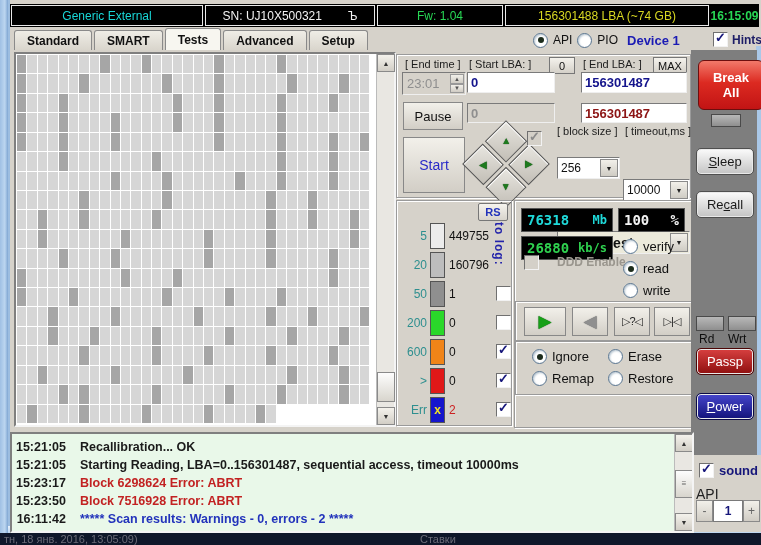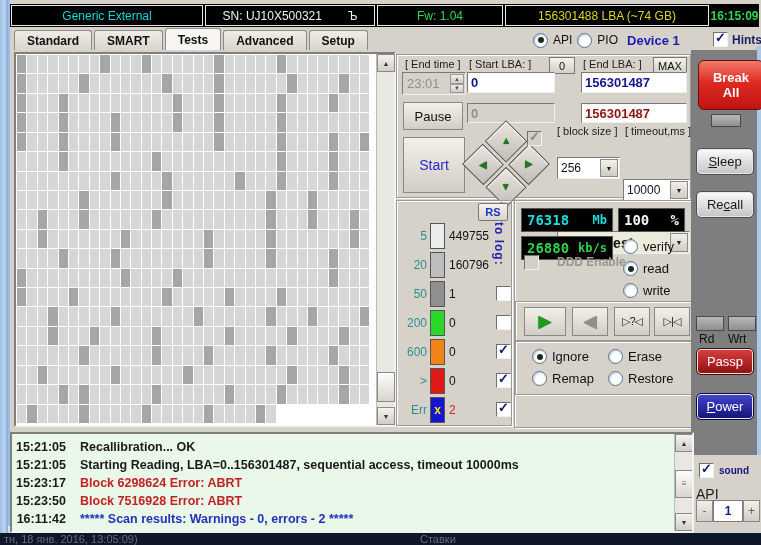--- a/index.html
+++ b/index.html
@@ -113,21 +113,21 @@
        background:linear-gradient(#f2796a,#dc2a21 45%,#c21414);border:1px solid #6d0e0e;color:#fff;
        display:flex;align-items:center;justify-content:center;}
   .led{position:absolute;background:linear-gradient(#b8b8b8,#8f8f8f);border:1px solid #4a4a4a;}
   .graybtn{position:absolute;left:5px;width:56px;height:25px;border-radius:5px;color:#1a1a1a;font-size:13px;
        background:linear-gradient(#fbfbfb,#c4c4c4);border:1px solid #4f4f4f;box-shadow:0 0 0 1px #e9e9e9 inset;
        display:flex;align-items:center;justify-content:center;}
   .passp{background:linear-gradient(#d84040,#8e0f0f);color:#fff;border:1px solid #4d0606;}
   .power{background:linear-gradient(#4646cc,#12127a);color:#fff;border:1px solid #0a0a46;}
   .ledlbl{position:absolute;color:#0e0e0e;font-size:12px;font-weight:normal;}
   .soundarea{left:691px;top:455px;width:70px;height:77px;background:#d6d2ca;}
-  .sound{position:absolute;left:8px;top:8px;display:flex;gap:5px;align-items:center;color:#16167a;font-weight:bold;font-size:10px;}
+  .sound{position:absolute;left:8px;top:8px;display:flex;gap:5px;align-items:center;color:#16167a;font-weight:bold;font-size:13px;}
   .apilbl{position:absolute;left:5px;top:31px;font-size:14px;color:#222;}
   .spinner{position:absolute;left:5px;top:45px;display:flex;height:22px;}
   .spin-btn{width:15px;background:linear-gradient(#f2f0ea,#d0ccc4);border:1px solid #8a8a8a;color:#666;
        display:flex;align-items:center;justify-content:center;font-size:12px;}
   .spin-val{width:28px;background:#fff;border:1px solid #7a7a7a;color:#16167a;font-weight:bold;
        display:flex;align-items:center;justify-content:center;}
 
   
   .ctrlbox{left:396px;top:54px;width:293px;height:142px;}
   .timespin{position:absolute;left:5px;top:17px;width:58px;height:21px;background:#d6d2ca;border:1px solid #7a7a7a;

